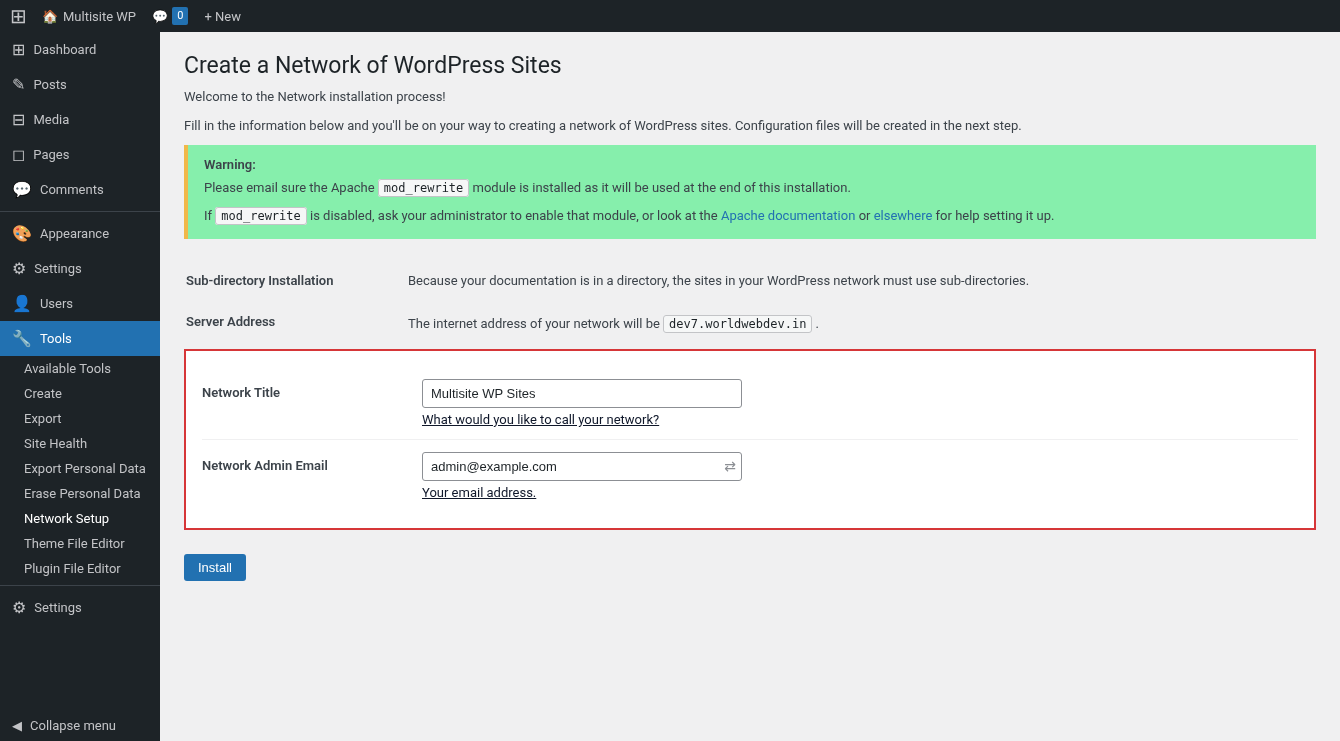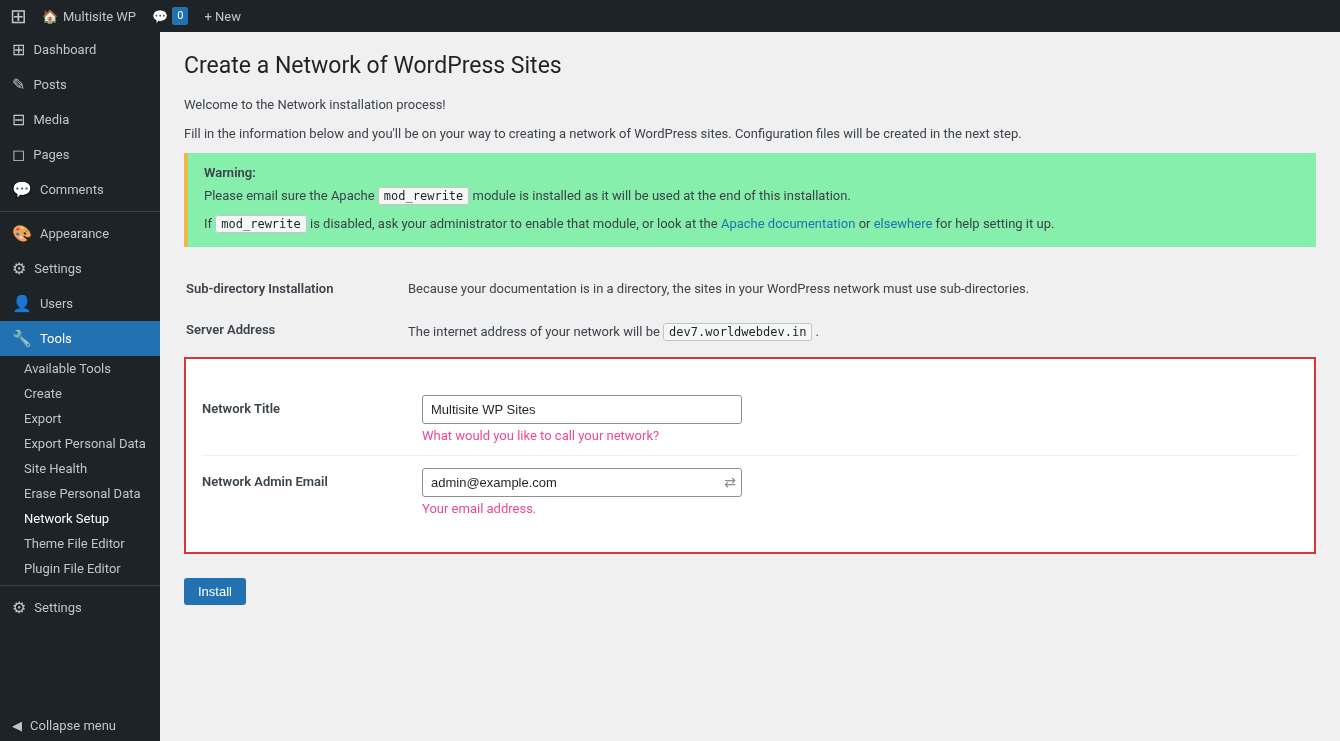--- a/index.html
+++ b/index.html
@@ -87,21 +87,21 @@
       flex: 1;
       overflow-y: auto;
       padding: 20px 24px;
       background: #f0f0f1;
     }
 
     .page-title {
       font-size: 23px;
       font-weight: 400;
       color: #1d2327;
-      margin-bottom: 16px;
+      margin-bottom: 8px;
     }
 
     .intro-text {
       font-size: 13px;
       color: #3c434a;
       margin-bottom: 8px;
       line-height: 1.6;
     }
 
     
@@ -141,21 +141,21 @@
     .form-input {
       width: 320px;
       padding: 6px 8px;
       border: 1px solid #8c8f94;
       border-radius: 3px;
       font-size: 13px;
       color: #1d2327;
       background: #fff;
       display: block;
     }
-    .form-hint { color: #ec4899; font-size: 13px; margin-top: 4px; }
+    .form-hint { color: #0f172a; font-size: 13px; margin-top: 4px; text-decoration: underline; }
 
     .email-input-wrapper { position: relative; display: inline-block; }
     .email-input-wrapper .form-input { padding-right: 28px; }
     .email-arrow {
       position: absolute;
       right: 6px;
       top: 50%;
       transform: translateY(-50%);
       color: #8c8f94;
       font-size: 14px;
@@ -181,21 +181,21 @@
     .nd-label { width: 220px; font-weight: 600; padding-top: 4px; }
     .nd-value { color: #3c434a; }
 
     
     .bordered-form {
       border: 2px solid #d63638;
       padding: 0;
       margin-bottom: 24px;
       background: #fff;
     }
-    .bordered-form-inner { padding: 24px 16px; }
+    .bordered-form-inner { padding: 16px 16px; }
     .bf-row { display: flex; align-items: flex-start; padding: 12px 0; }
     .bf-row:not(:last-child) { border-bottom: 1px solid #f0f0f1; }
     .bf-label { width: 220px; font-weight: 600; padding-top: 6px; flex-shrink: 0; }
     .bf-field { flex: 1; }
   </style>
 </head>
 <body>
 
 <div class="top-bar">
   <span class="top-bar-item wp-logo">⊞</span>
@@ -256,24 +256,24 @@
     <div class="sidebar-sub-item">
       <span>Available Tools</span>
     </div>
     <div class="sidebar-sub-item">
       <span>Create</span>
     </div>
     <div class="sidebar-sub-item">
       <span>Export</span>
     </div>
     <div class="sidebar-sub-item">
+      <span>Site Health</span>
+    </div>
+    <div class="sidebar-sub-item">
       <span>Export Personal Data</span>
-    </div>
-    <div class="sidebar-sub-item">
-      <span>Site Health</span>
     </div>
     <div class="sidebar-sub-item">
       <span>Erase Personal Data</span>
     </div>
     <div class="sidebar-sub-item active">
       <span>Network Setup</span>
     </div>
     <div class="sidebar-sub-item">
       <span>Theme File Editor</span>
     </div>

